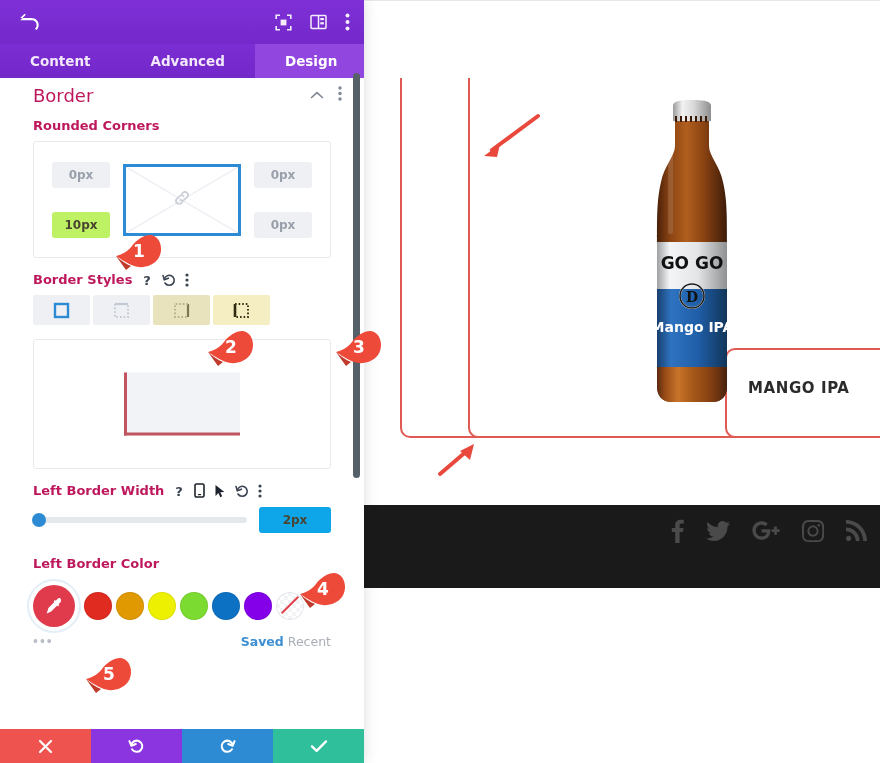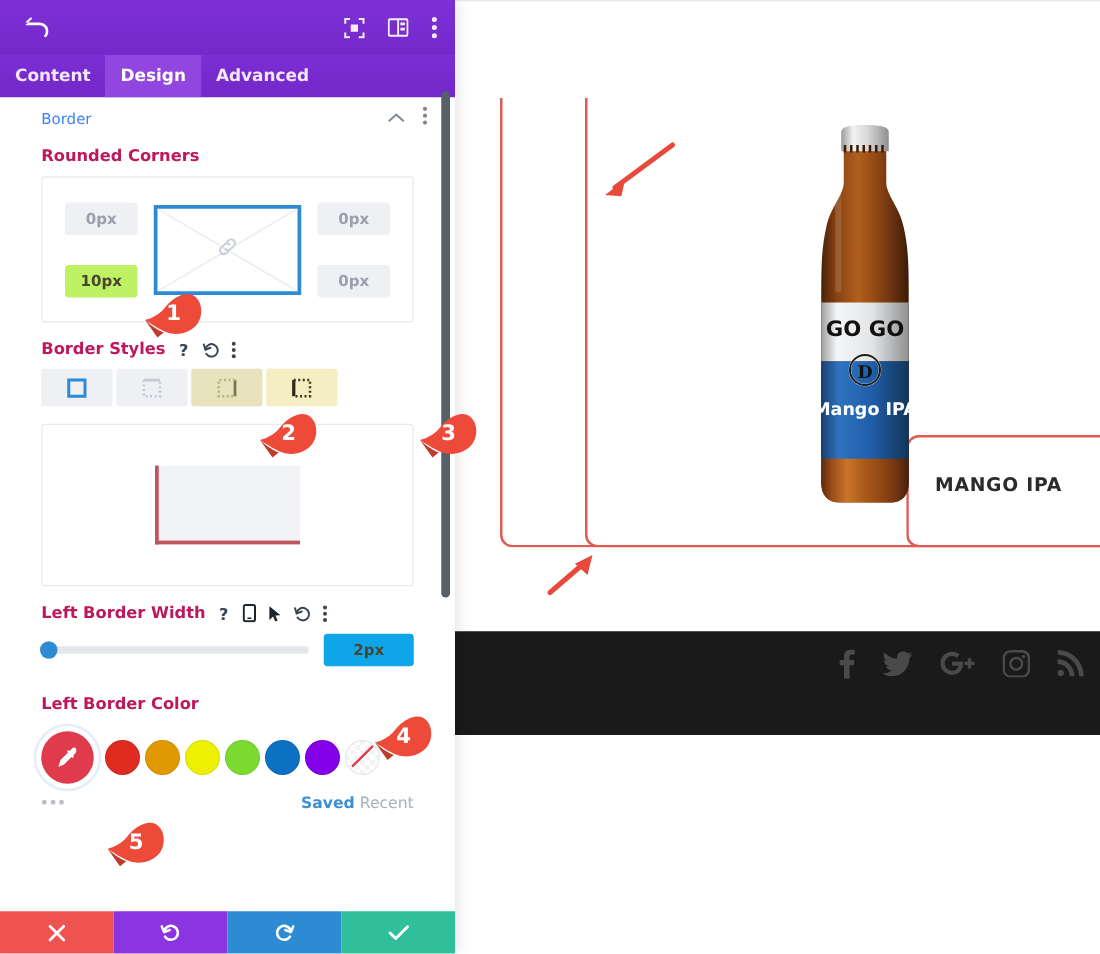--- a/index.html
+++ b/index.html
@@ -77,34 +77,34 @@
   .panel-title {
     color:#fff; font-size:17px; font-weight:700; margin-left:14px; letter-spacing:.1px;
     font-family:"DejaVu Sans", sans-serif;
   }
   .header-icons { margin-left:auto; display:flex; align-items:center; gap:18px; }
   .header-icons .hi { opacity:.92; display:flex; align-items:center; }
 
   .tabbar { height:34px; background:#7c2fd4; display:flex;
             background:linear-gradient(180deg,#7b2ed3 0%, #7328ca 100%); }
   .tab {
-    flex:0 0 auto; padding:0 12px; height:34px; line-height:34px;
+    flex:0 0 auto; padding:0 30px; height:34px; line-height:34px;
     color:#f2e7fb; font-size:13.5px; font-weight:600; text-align:center;
     font-family:"DejaVu Sans", sans-serif;
   }
   .tab.active { background:#9146e0; color:#ffffff; }
 
   .panel-body {
     position:absolute; left:0; top:78px; right:0; bottom:34px;
     background:#fff; padding:0 0 0 0; overflow:hidden;
   }
   .section-head {
     display:flex; align-items:center; padding:8px 14px 0 33px; height:26px;
   }
-  .section-title { color:#3b82f6; font-size:12px; font-weight:400; font-family:"DejaVu Sans", sans-serif;}
+  .section-title { color:#be185d; font-size:18px; font-weight:400; font-family:"DejaVu Sans", sans-serif;}
   .section-actions { margin-left:auto; display:flex; align-items:center; gap:14px; padding-right:8px;}
 
   .field-label {
     padding:14px 0 8px 33px; font-size:13px; font-weight:700; color:#be185d;
     font-family:"DejaVu Sans", sans-serif; display:flex; align-items:center; gap:9px;
   }
   .mini-icon { display:inline-flex; align-items:center; justify-content:center; }
 
   
   .rc-card {
@@ -376,22 +376,22 @@
             <circle cx="2.5" cy="2.5" r="2"></circle>
               <circle cx="2.5" cy="9" r="2"></circle>
               <circle cx="2.5" cy="15.5" r="2"></circle>
           </svg>
         </span>
       </span>
     </div>
 
     <div class="tabbar">
       <div class="tab">Content</div>
+      <div class="tab">Advanced</div>
       <div class="tab active">Design</div>
-      <div class="tab">Advanced</div>
     </div>
 
     <div class="panel-body">
 
       <div class="section-head">
         <span class="section-title">Border</span>
         <span class="section-actions">
           <span>
             <svg width="14" height="9" viewBox="0 0 14 9" fill="none" stroke="#7e8894" stroke-width="1.6">
                 <path d="M1 7 L7 1.6 L13 7"></path>

